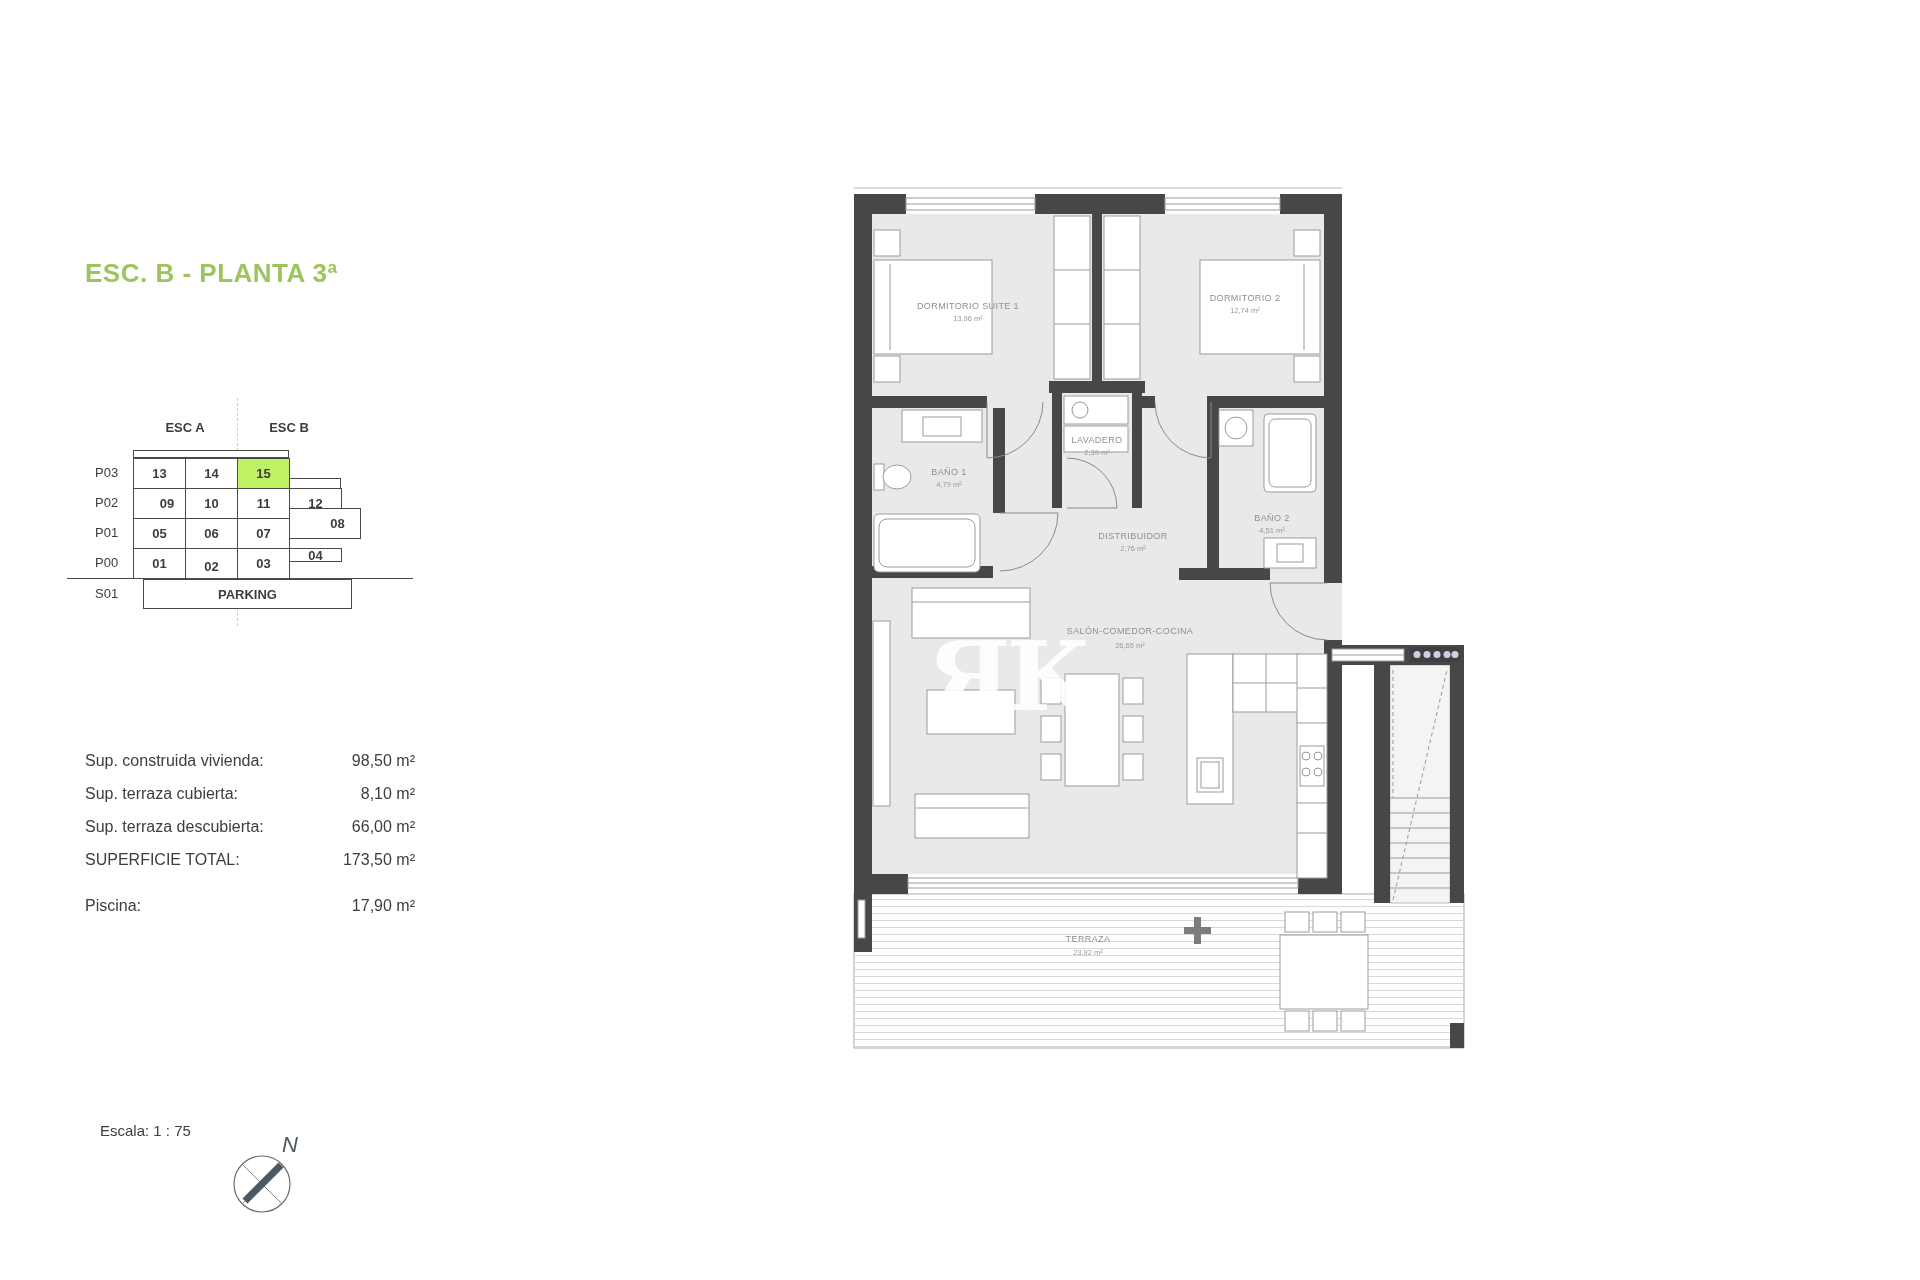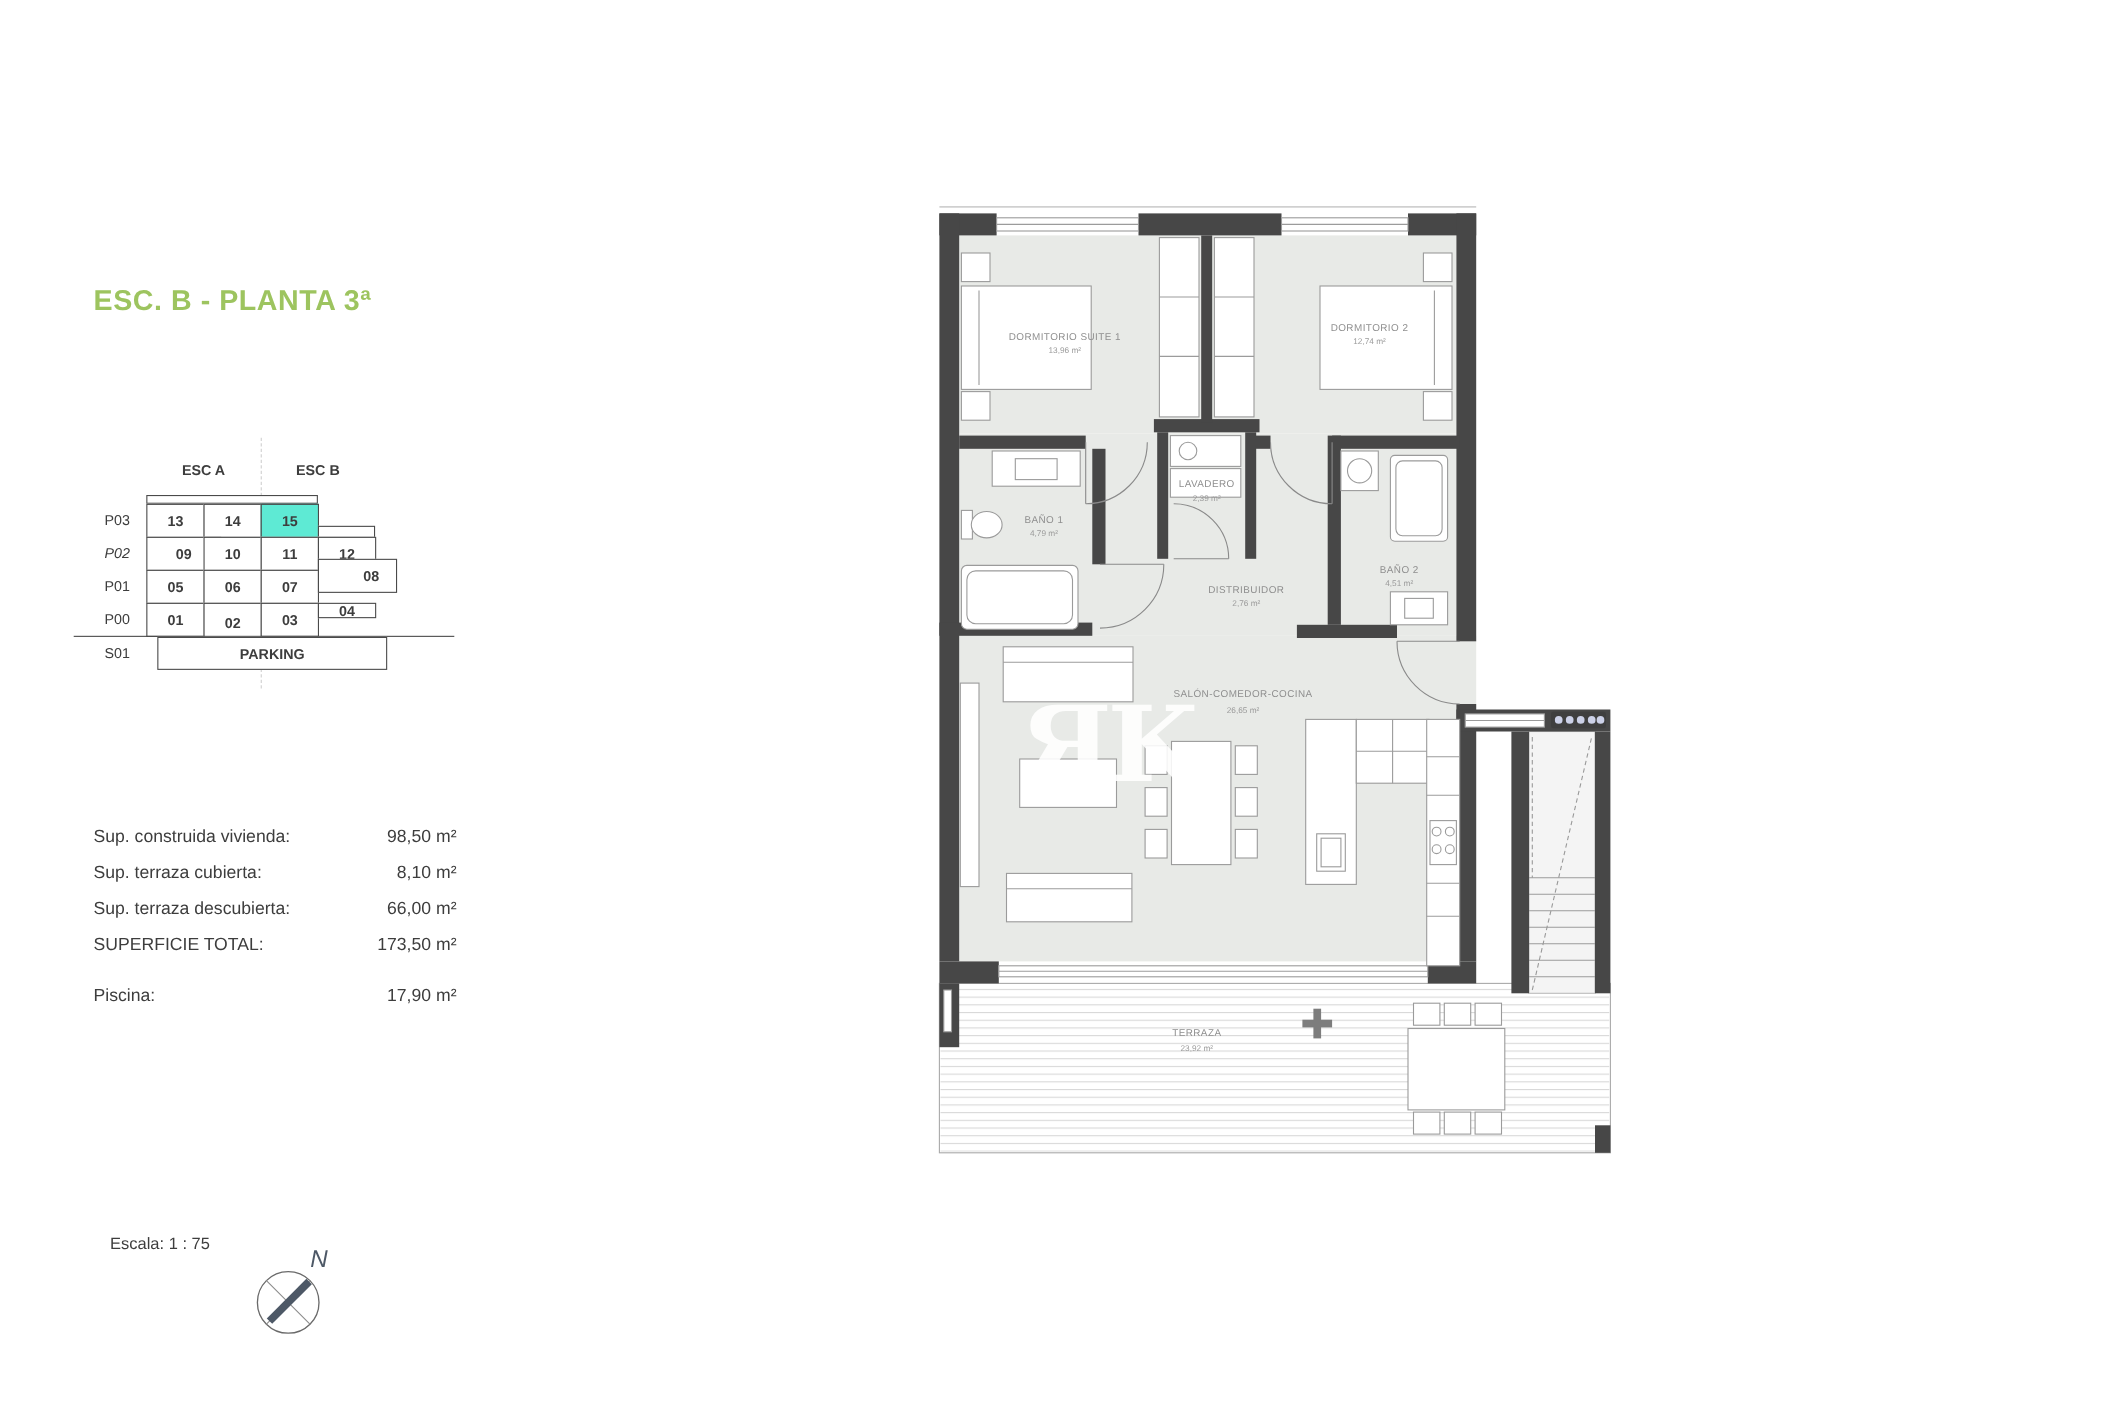--- a/index.html
+++ b/index.html
@@ -7,21 +7,21 @@
          font-family:"Liberation Sans",sans-serif;overflow:hidden;color:#3d3d3d;}
   
   .plan-title{position:absolute;left:85px;top:258px;font-size:26px;font-weight:bold;
               letter-spacing:.5px;color:#9dc45f;}
   .keyplan{position:absolute;left:95px;top:420px;width:330px;height:215px;}
   .kp-abs{position:absolute;box-sizing:border-box;}
   .kp-head{font-size:13px;font-weight:bold;color:#3d3d3d;text-align:center;}
   .kp-rowlabel{font-size:13px;color:#3d3d3d;}
   .kcell{border:1px solid #4a4a4a;font-size:13px;font-weight:bold;color:#3d3d3d;
          display:flex;align-items:center;justify-content:center;background:#fff;}
-  .kcell.hl{background:#5eead4;} 
+  .kcell.hl{background:#bef264;} 
   .kstrip{border:1px solid #4a4a4a;background:#fff;}
   .kline{background:#4a4a4a;height:1px;}
   .kdash{border-left:1px dashed #cfcfcf;width:0;}
   .areas{position:absolute;left:85px;top:752px;width:330px;font-size:16px;color:#3d3d3d;}
   .arow{display:flex;justify-content:space-between;margin-bottom:15px;}
   .arow .aval{text-align:right;}
   .arow.total{margin-top:2px;}
   .arow.piscina{margin-top:28px;}
   .escala{position:absolute;left:100px;top:1122px;font-size:15px;color:#3d3d3d;}
   .compass{position:absolute;left:222px;top:1128px;}
@@ -53,21 +53,21 @@
     <div class="kp-abs kp-head" style="left:142px;top:0;width:104px;">ESC B</div>
 
     <div class="kp-abs kstrip" style="left:38px;top:30px;width:156px;height:8px;"></div>
 
     <div class="kp-abs kp-rowlabel" style="left:0;top:45px;">P03</div>
     <div class="kp-abs kcell" style="left:38px;top:38px;width:53px;height:31px;">13</div>
     <div class="kp-abs kcell" style="left:90px;top:38px;width:53px;height:31px;">14</div>
     <div class="kp-abs kcell hl" style="left:142px;top:38px;width:53px;height:31px;">15</div>
     <div class="kp-abs kstrip" style="left:194px;top:58px;width:52px;height:11px;"></div>
 
-    <div class="kp-abs kp-rowlabel" style="left:0;top:75px;font-style:italic;">P02</div>
+    <div class="kp-abs kp-rowlabel" style="left:0;top:75px;">P02</div>
     <div class="kp-abs kcell" style="left:38px;top:68px;width:68px;height:31px;">09</div>
     <div class="kp-abs kcell" style="left:90px;top:68px;width:53px;height:31px;">10</div>
     <div class="kp-abs kcell" style="left:142px;top:68px;width:53px;height:31px;">11</div>
     <div class="kp-abs kcell" style="left:194px;top:68px;width:53px;height:31px;">12</div>
 
     <div class="kp-abs kp-rowlabel" style="left:0;top:105px;">P01</div>
     <div class="kp-abs kcell" style="left:38px;top:98px;width:53px;height:31px;">05</div>
     <div class="kp-abs kcell" style="left:90px;top:98px;width:53px;height:31px;">06</div>
     <div class="kp-abs kcell" style="left:142px;top:98px;width:53px;height:31px;">07</div>
     <div class="kp-abs kcell" style="left:194px;top:88px;width:72px;height:31px;padding-left:25px;">08</div>

